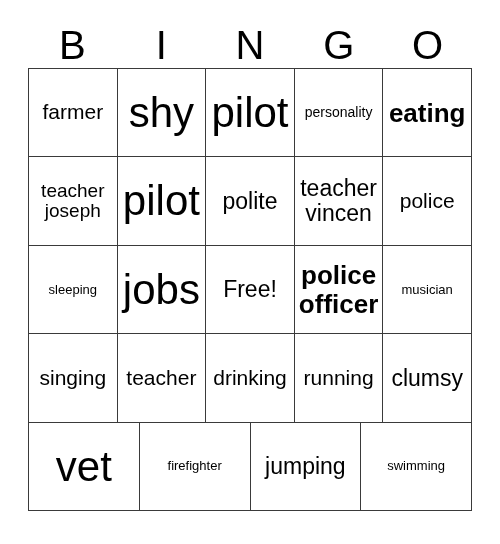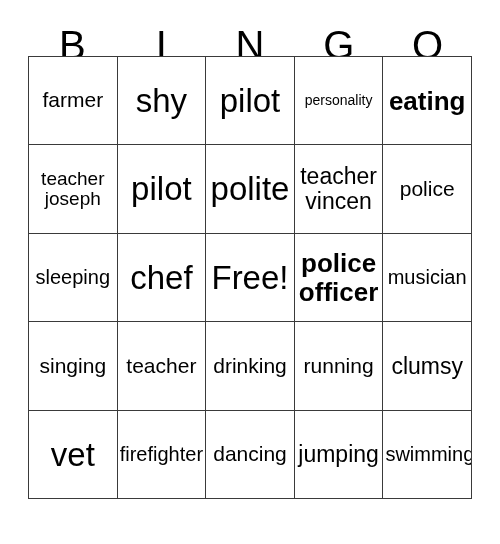--- a/index.html
+++ b/index.html
@@ -41,21 +41,21 @@
     line-height: 1;
     font-weight: 400;
     color: #000000;
     letter-spacing: 0;
   }
 
   
   #grid {
     position: absolute;
     left: 28px;
-    top: 56px;
+    top: 68px;
     width: 444px;
     height: 443px;
     box-sizing: border-box;
     border-top: 1.5px solid #3a3a3a;
     border-left: 1.5px solid #3a3a3a;
     display: flex;
     flex-direction: column;
   }
   .grid-row {
     flex: 1 1 0;
@@ -80,27 +80,27 @@
     display: block;
     width: 100%;
     line-height: 1.08;
     color: #000000;
     word-break: normal;
     white-space: pre-line;
   }
 
   
   .fs-xs   { font-size: 14px; }
-  .fs-s    { font-size: 20px; }
+  .fs-s    { font-size: 13px; }
   .fs-sm   { font-size: 19px; }
   .fs-m    { font-size: 21px; }
   .fs-ml   { font-size: 23px; }
   .fs-l    { font-size: 26px; font-weight: bold; }
-  .fs-xl   { font-size: 33px; }
-  .fs-xxl  { font-size: 33px; }
+  .fs-xl   { font-size: 23px; }
+  .fs-xxl  { font-size: 42px; }
 </style>
 </head>
 <body>
 
 <div id="card">
 
   <div id="header">
     <div class="header-letter">B</div>
     <div class="header-letter">I</div>
     <div class="header-letter">N</div>
@@ -146,21 +146,21 @@
       <div class="cell">
           <span class="cell-text fs-m">police</span>
         </div>
     </div>
 
     <div class="grid-row">
       <div class="cell">
           <span class="cell-text fs-s">sleeping</span>
         </div>
       <div class="cell">
-          <span class="cell-text fs-xxl">chef</span>
+          <span class="cell-text fs-xxl">jobs</span>
         </div>
       <div class="cell">
           <span class="cell-text fs-xl">Free!</span>
         </div>
       <div class="cell">
           <span class="cell-text fs-l">police
 officer</span>
         </div>
       <div class="cell">
           <span class="cell-text fs-s">musician</span>
@@ -186,23 +186,20 @@
     </div>
 
     <div class="grid-row">
       <div class="cell">
           <span class="cell-text fs-xxl">vet</span>
         </div>
       <div class="cell">
           <span class="cell-text fs-s">firefighter</span>
         </div>
       <div class="cell">
-          <span class="cell-text fs-m">dancing</span>
-        </div>
-      <div class="cell">
           <span class="cell-text fs-ml">jumping</span>
         </div>
       <div class="cell">
           <span class="cell-text fs-s">swimming</span>
         </div>
     </div>
 
   </div>
 </div>
 

